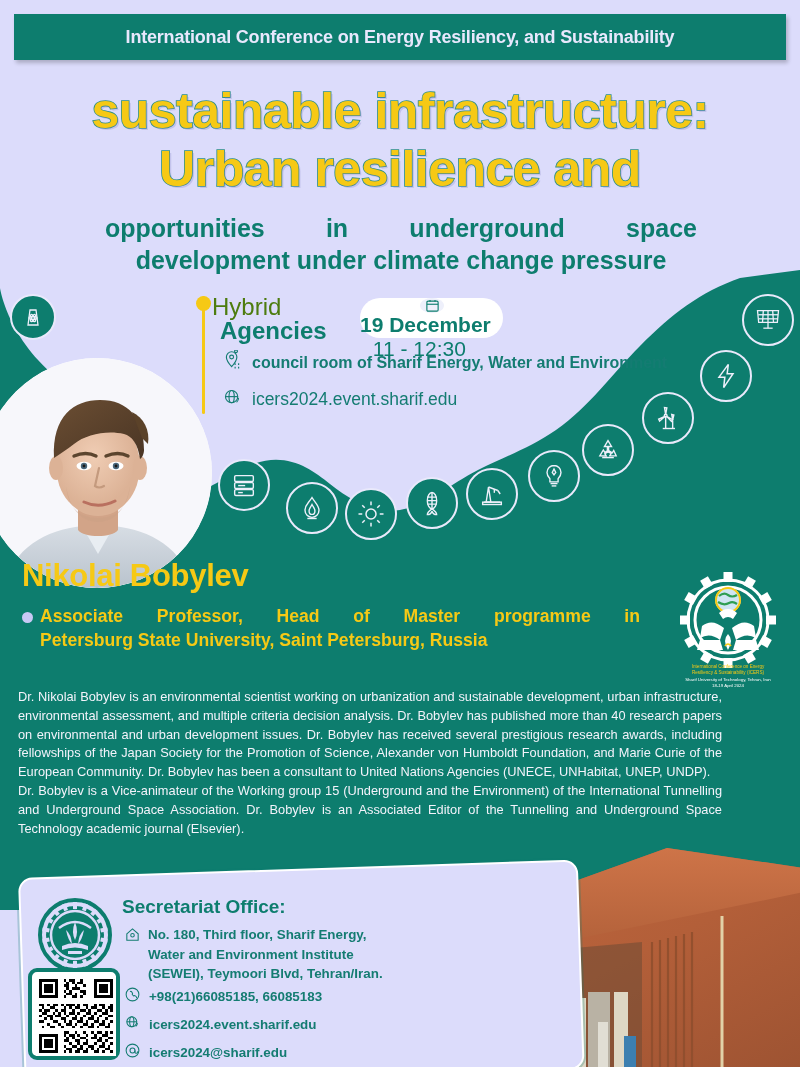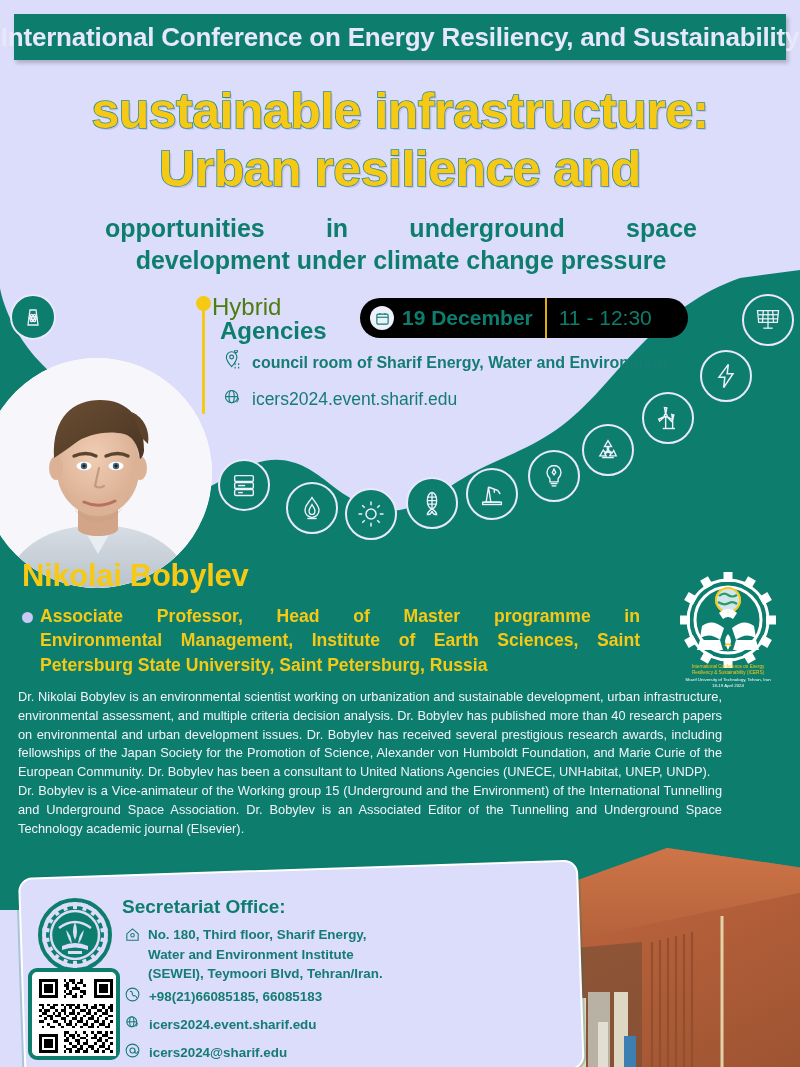--- a/index.html
+++ b/index.html
@@ -12,21 +12,21 @@
   }
   #poster { position: relative; width: 800px; height: 1067px; overflow: hidden; background: #dcdcfb; }
 
   
   .header-band {
     position: absolute; left: 14px; top: 14px; width: 772px; height: 46px;
     background: #0d7d6e; display: flex; align-items: center; justify-content: center;
     box-shadow: 2px 3px 4px rgba(0,0,0,.22);
   }
   .header-band .htxt {
-    color: #e8e8fd; font-size: 26px; font-weight: bold; letter-spacing: -0.2px;
+    color: #e8e8fd; font-size: 18px; font-weight: bold; letter-spacing: -0.2px;
     white-space: nowrap; font-family: "Liberation Sans", sans-serif;
   }
 
   
   .title-wrap { position: absolute; left: 0; top: 82px; width: 800px; text-align: center; }
   .title-line {
     font-size: 50px; font-weight: bold; color: #f6c915; line-height: 1.16;
     letter-spacing: -0.5px;
     -webkit-text-stroke: 1.6px #2e8f86;
     paint-order: stroke fill;
@@ -53,21 +53,21 @@
   .icon-circle svg { display:block; }
 
   
   .ev-bar { position: absolute; left: 202px; top: 296px; width: 3px; height: 118px; background: #f6c915; border-radius: 2px; }
   .ev-dot { position: absolute; left: 196px; top: 296px; width: 15px; height: 15px; border-radius: 50%; background: #f6c915; }
   .hybrid { position: absolute; left: 212px; top: 294px; font-size: 24px; font-weight: normal; color: #4d7c0f; line-height: 1.08; }
   .seminar { position: absolute; left: 220px; top: 318px; font-size: 24px; font-weight: bold; color: #0d7d6e; line-height: 1.08; }
 
   .date-pill {
     position: absolute; left: 360px; top: 298px; height: 40px;
-    background: #000000; border-radius: 20px; display: flex; align-items: center;
+    background: #ffffff; border-radius: 20px; display: flex; align-items: center; flex-direction: column;
   }
   .date-pill .cal-ic { margin: 0 8px 0 10px; width: 24px; height: 24px; border-radius: 50%;
     background: #eef0fb; display:flex; align-items:center; justify-content:center; }
   .date-pill .dtxt { color: #0d7d6e; font-size: 21px; font-weight: bold; padding-right: 12px; }
   .date-pill .divider { width: 2px; height: 40px; background: #e0ae12; }
   .date-pill .ttxt { color: #0d7d6e; font-size: 21px; font-weight: normal; padding: 0 36px 0 12px; }
 
   .venue-row { position: absolute; left: 222px; top: 350px; display: flex; align-items: center; gap: 9px; }
   .venue-row .vtxt { color: #147c72; font-size: 16px; font-weight: 700; }
   .web-row { position: absolute; left: 222px; top: 387px; display: flex; align-items: center; gap: 9px; }
@@ -361,21 +361,20 @@
         <path d="M84 128 C88 152 100 164 116 164 C132 164 144 152 148 128
                  C146 150 134 160 116 160 C98 160 86 150 84 128 Z" fill="#c9a086" opacity=".45"></path>
       </g>
     </svg>
   </div>
 
   <div class="sp-name">Nikolai Bobylev</div>
   <div class="sp-dot"></div>
   <div class="sp-role">
     <span class="jl">Associate Professor, Head of Master programme in</span>
-    <span class="jl">Environmental Management, Institute of Earth Sciences, Saint</span>
     <span class="ll">Petersburg State University, Saint Petersburg, Russia</span>
   </div>
 
   <div class="bio">
     <p class="jl">Dr. Nikolai Bobylev is an environmental scientist working on urbanization and sustainable development, urban infrastructure, environmental assessment, and multiple criteria decision analysis. Dr. Bobylev has published more than 40 research papers on environmental and urban development issues. Dr. Bobylev has received several prestigious research awards, including fellowships of the Japan Society for the Promotion of Science, Alexander von Humboldt Foundation, and Marie Curie of the European Community. Dr. Bobylev has been a consultant to United Nations Agencies (UNECE, UNHabitat, UNEP, UNDP).</p>
     <p class="jl">Dr. Bobylev is a Vice-animateur of the Working group 15 (Underground and the Environment) of the International Tunnelling and Underground Space Association. Dr. Bobylev is an Associated Editor of the Tunnelling and Underground Space Technology academic journal (Elsevier).</p>
   </div>
 
   <div class="conf-logo">
     <svg width="140" height="118" viewBox="0 0 140 118">

